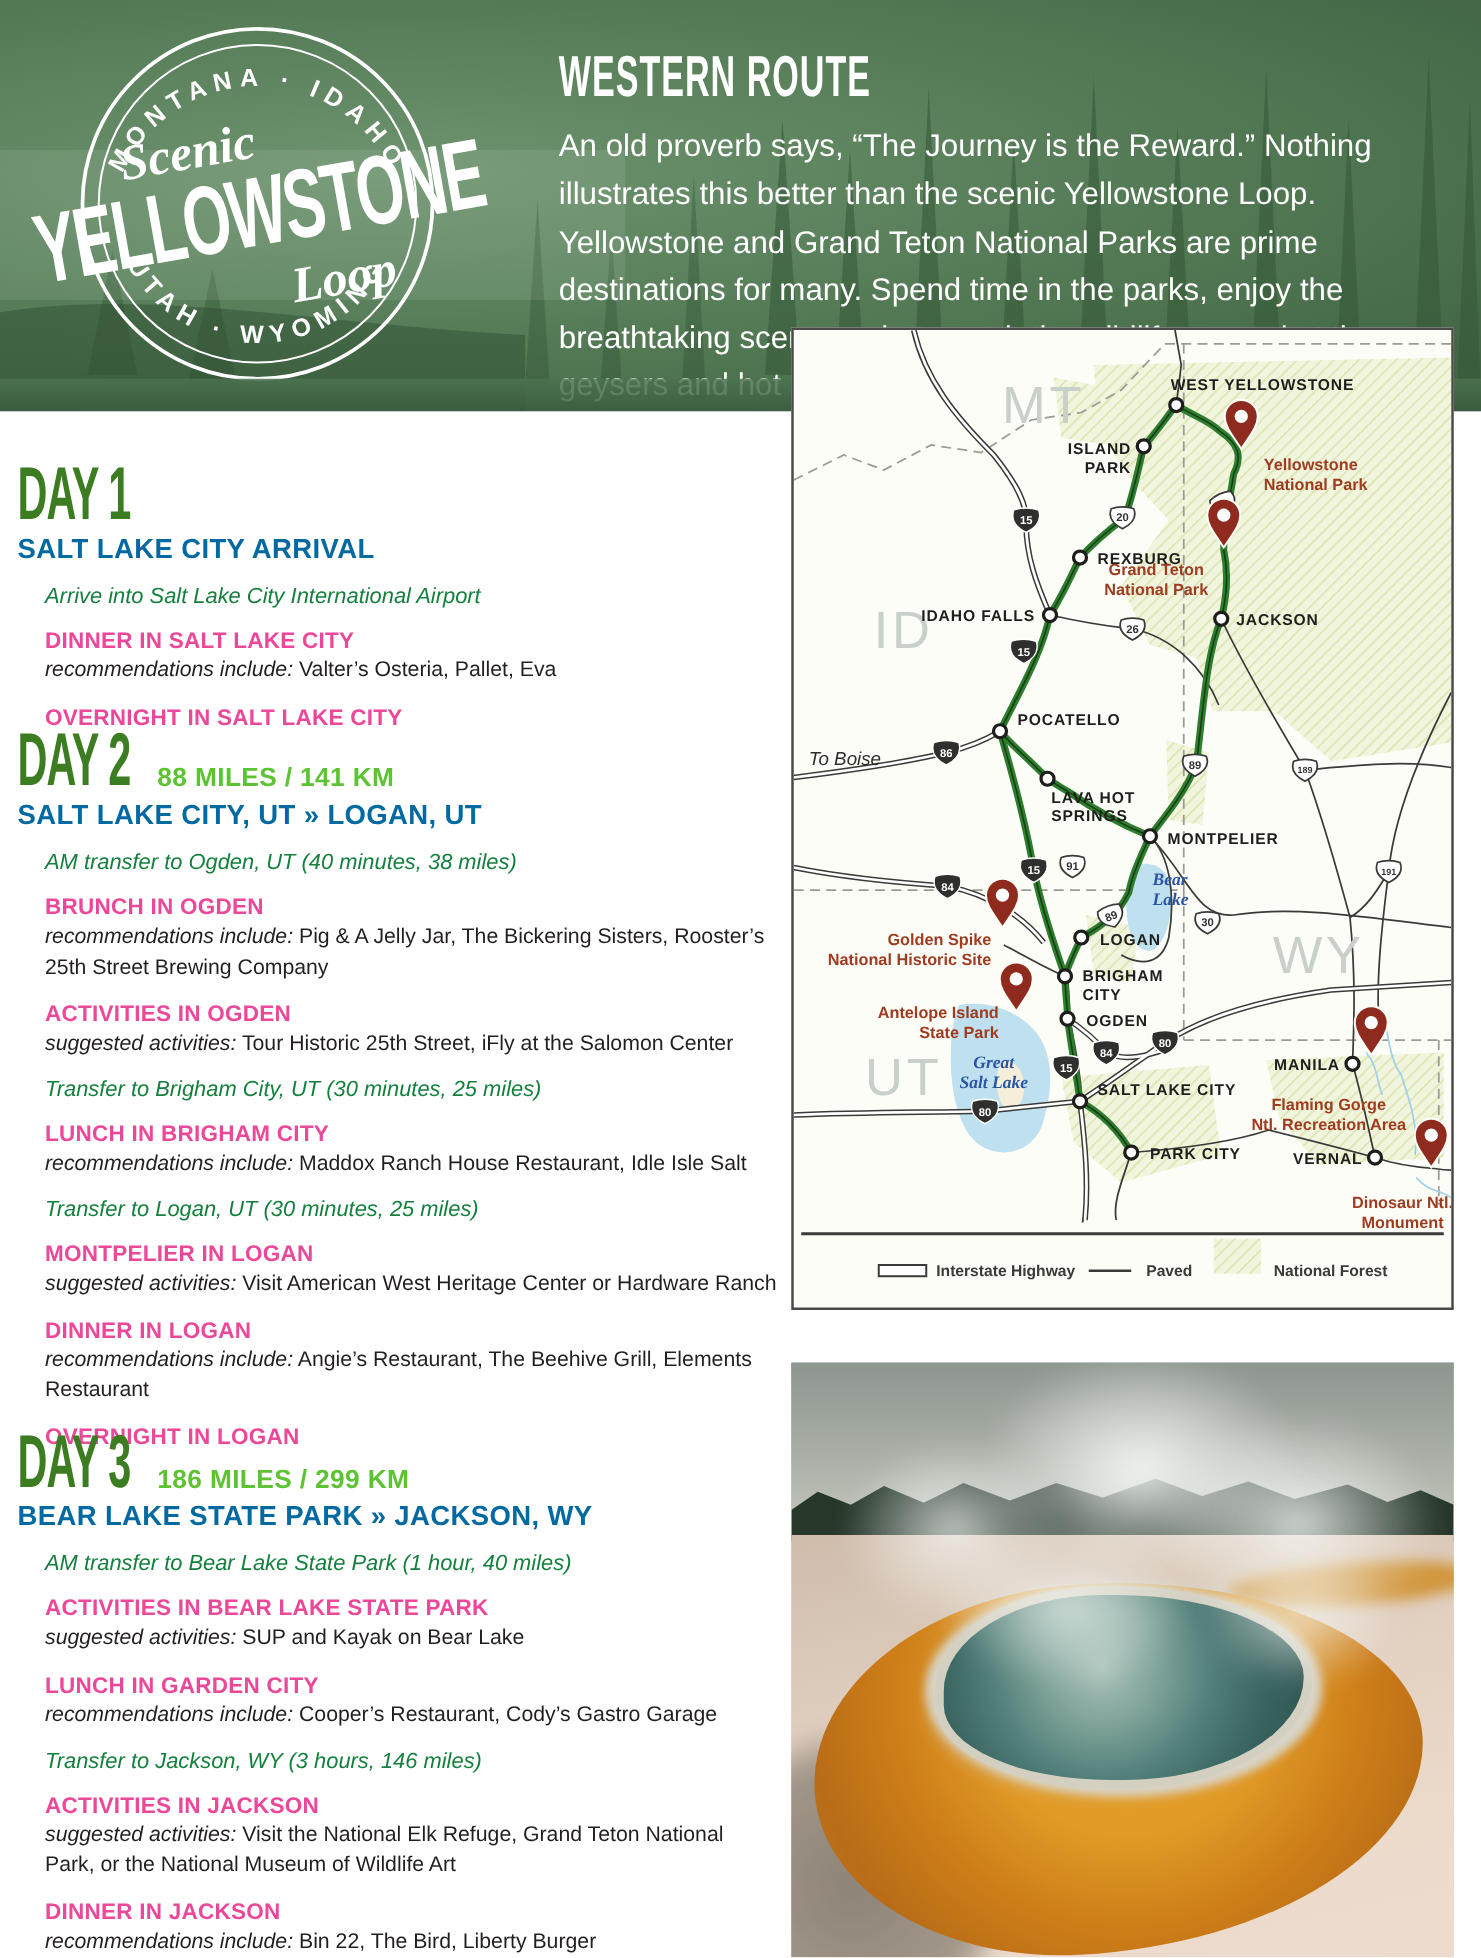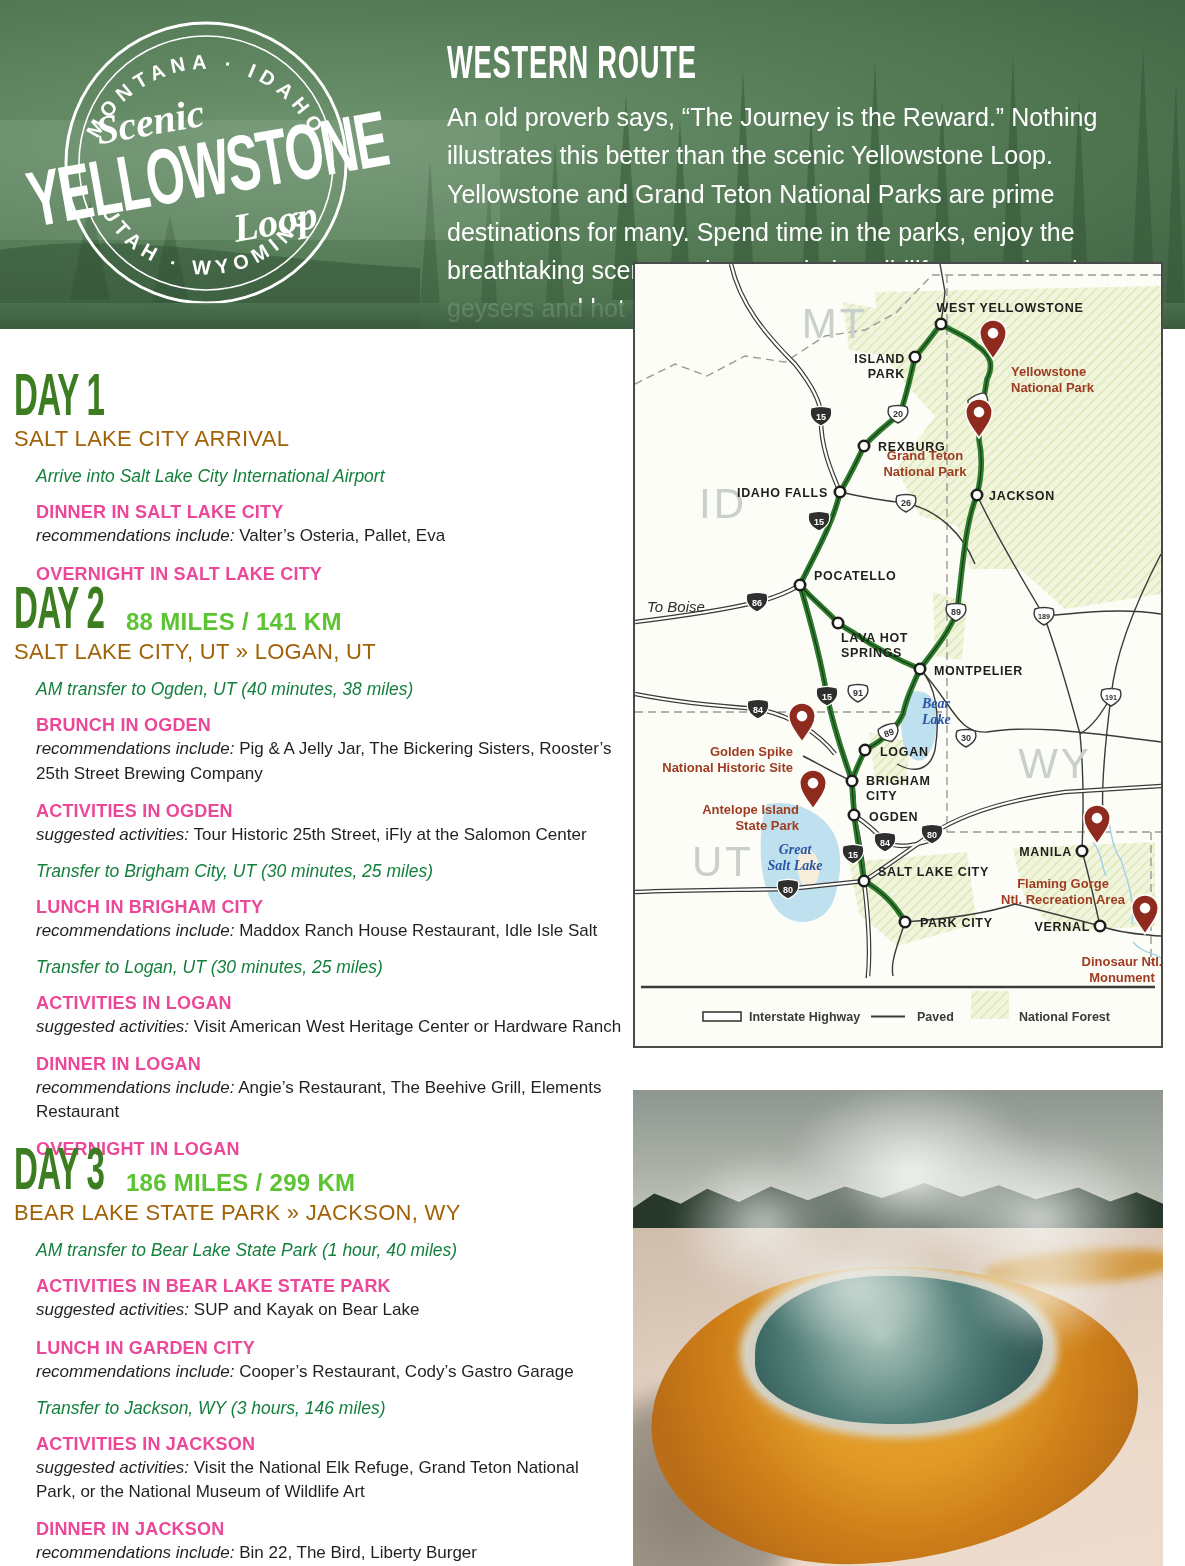--- a/index.html
+++ b/index.html
@@ -17,23 +17,23 @@
   .hero-copy { position:absolute; left:447px; top:36px; width:700px; color:#fff; }
   .hero-copy h1 { font-size:35px; font-weight:700; letter-spacing:1px;
           transform:scale(.78,1.32); transform-origin:left top; white-space:nowrap; }
   .hero-copy p { margin-top:22px; font-size:25px; line-height:1.53; font-weight:400; }
 
   
   .day { position:absolute; left:14px; width:608px; }
   .day-head { line-height:.9; }
   .day-title { display:inline-block; font-size:46px; font-weight:700; color:#3c7d22;
           transform:scale(.72,1.3); transform-origin:left bottom; letter-spacing:-1px; }
-  .day-distance { display:inline-block; color:#5cc332; font-weight:700; font-size:24px;
+  .day-distance { display:inline-block; color:#5cc332; font-weight:700; font-size:21px;
           vertical-align:bottom; padding-bottom:3px; margin-left:-18px; letter-spacing:.3px;}
-  .day-route { color:#a16207; font-weight:400; font-size:22px; letter-spacing:.3px; margin-top:4px; }
+  .day-route { color:#0369a1; font-weight:700; font-size:22px; letter-spacing:.3px; margin-top:4px; }
   .day-items { padding-left:22px; }
   .transfer { color:#15803d; font-style:italic; font-size:17.5px; margin-top:14px; }
   .entry-h { color:#ec4899; font-weight:700; font-size:18px; letter-spacing:.2px; margin-top:15px; }
   .entry-t { color:#231f20; font-size:17px; line-height:1.42; margin-top:1px; }
   .entry-t .lead { font-style:italic; }
 
   
   .map-panel { position:absolute; left:633px; top:262px; width:530px; height:786px;
           background:#fdfdf7; border:2px solid #4a4a48; }
   .map-panel svg { display:block; }
@@ -173,21 +173,21 @@
     <div class="day-items">
       <p class="transfer">AM transfer to Ogden, UT (40 minutes, 38 miles)</p>
       <p class="entry-h">BRUNCH IN OGDEN</p>
       <p class="entry-t"><span class="lead">recommendations include:</span><span> Pig &amp; A Jelly Jar, The Bickering Sisters, Rooster’s 25th Street Brewing Company</span></p>
       <p class="entry-h">ACTIVITIES IN OGDEN</p>
       <p class="entry-t"><span class="lead">suggested activities:</span><span> Tour Historic 25th Street, iFly at the Salomon Center</span></p>
       <p class="transfer">Transfer to Brigham City, UT (30 minutes, 25 miles)</p>
       <p class="entry-h">LUNCH IN BRIGHAM CITY</p>
       <p class="entry-t"><span class="lead">recommendations include:</span><span> Maddox Ranch House Restaurant, Idle Isle Salt</span></p>
       <p class="transfer">Transfer to Logan, UT (30 minutes, 25 miles)</p>
-      <p class="entry-h">ACTIVITIES IN LOGAN</p>
+      <p class="entry-h">MONTPELIER IN LOGAN</p>
       <p class="entry-t"><span class="lead">suggested activities:</span><span> Visit American West Heritage Center or Hardware Ranch</span></p>
       <p class="entry-h">DINNER IN LOGAN</p>
       <p class="entry-t"><span class="lead">recommendations include:</span><span> Angie’s Restaurant, The Beehive Grill, Elements Restaurant</span></p>
       <p class="entry-h">OVERNIGHT IN LOGAN</p>
     </div>
   </section>
 
   <section class="day" style="top:1155px">
     <div class="day-head">
       <span class="day-title">DAY 3</span>

